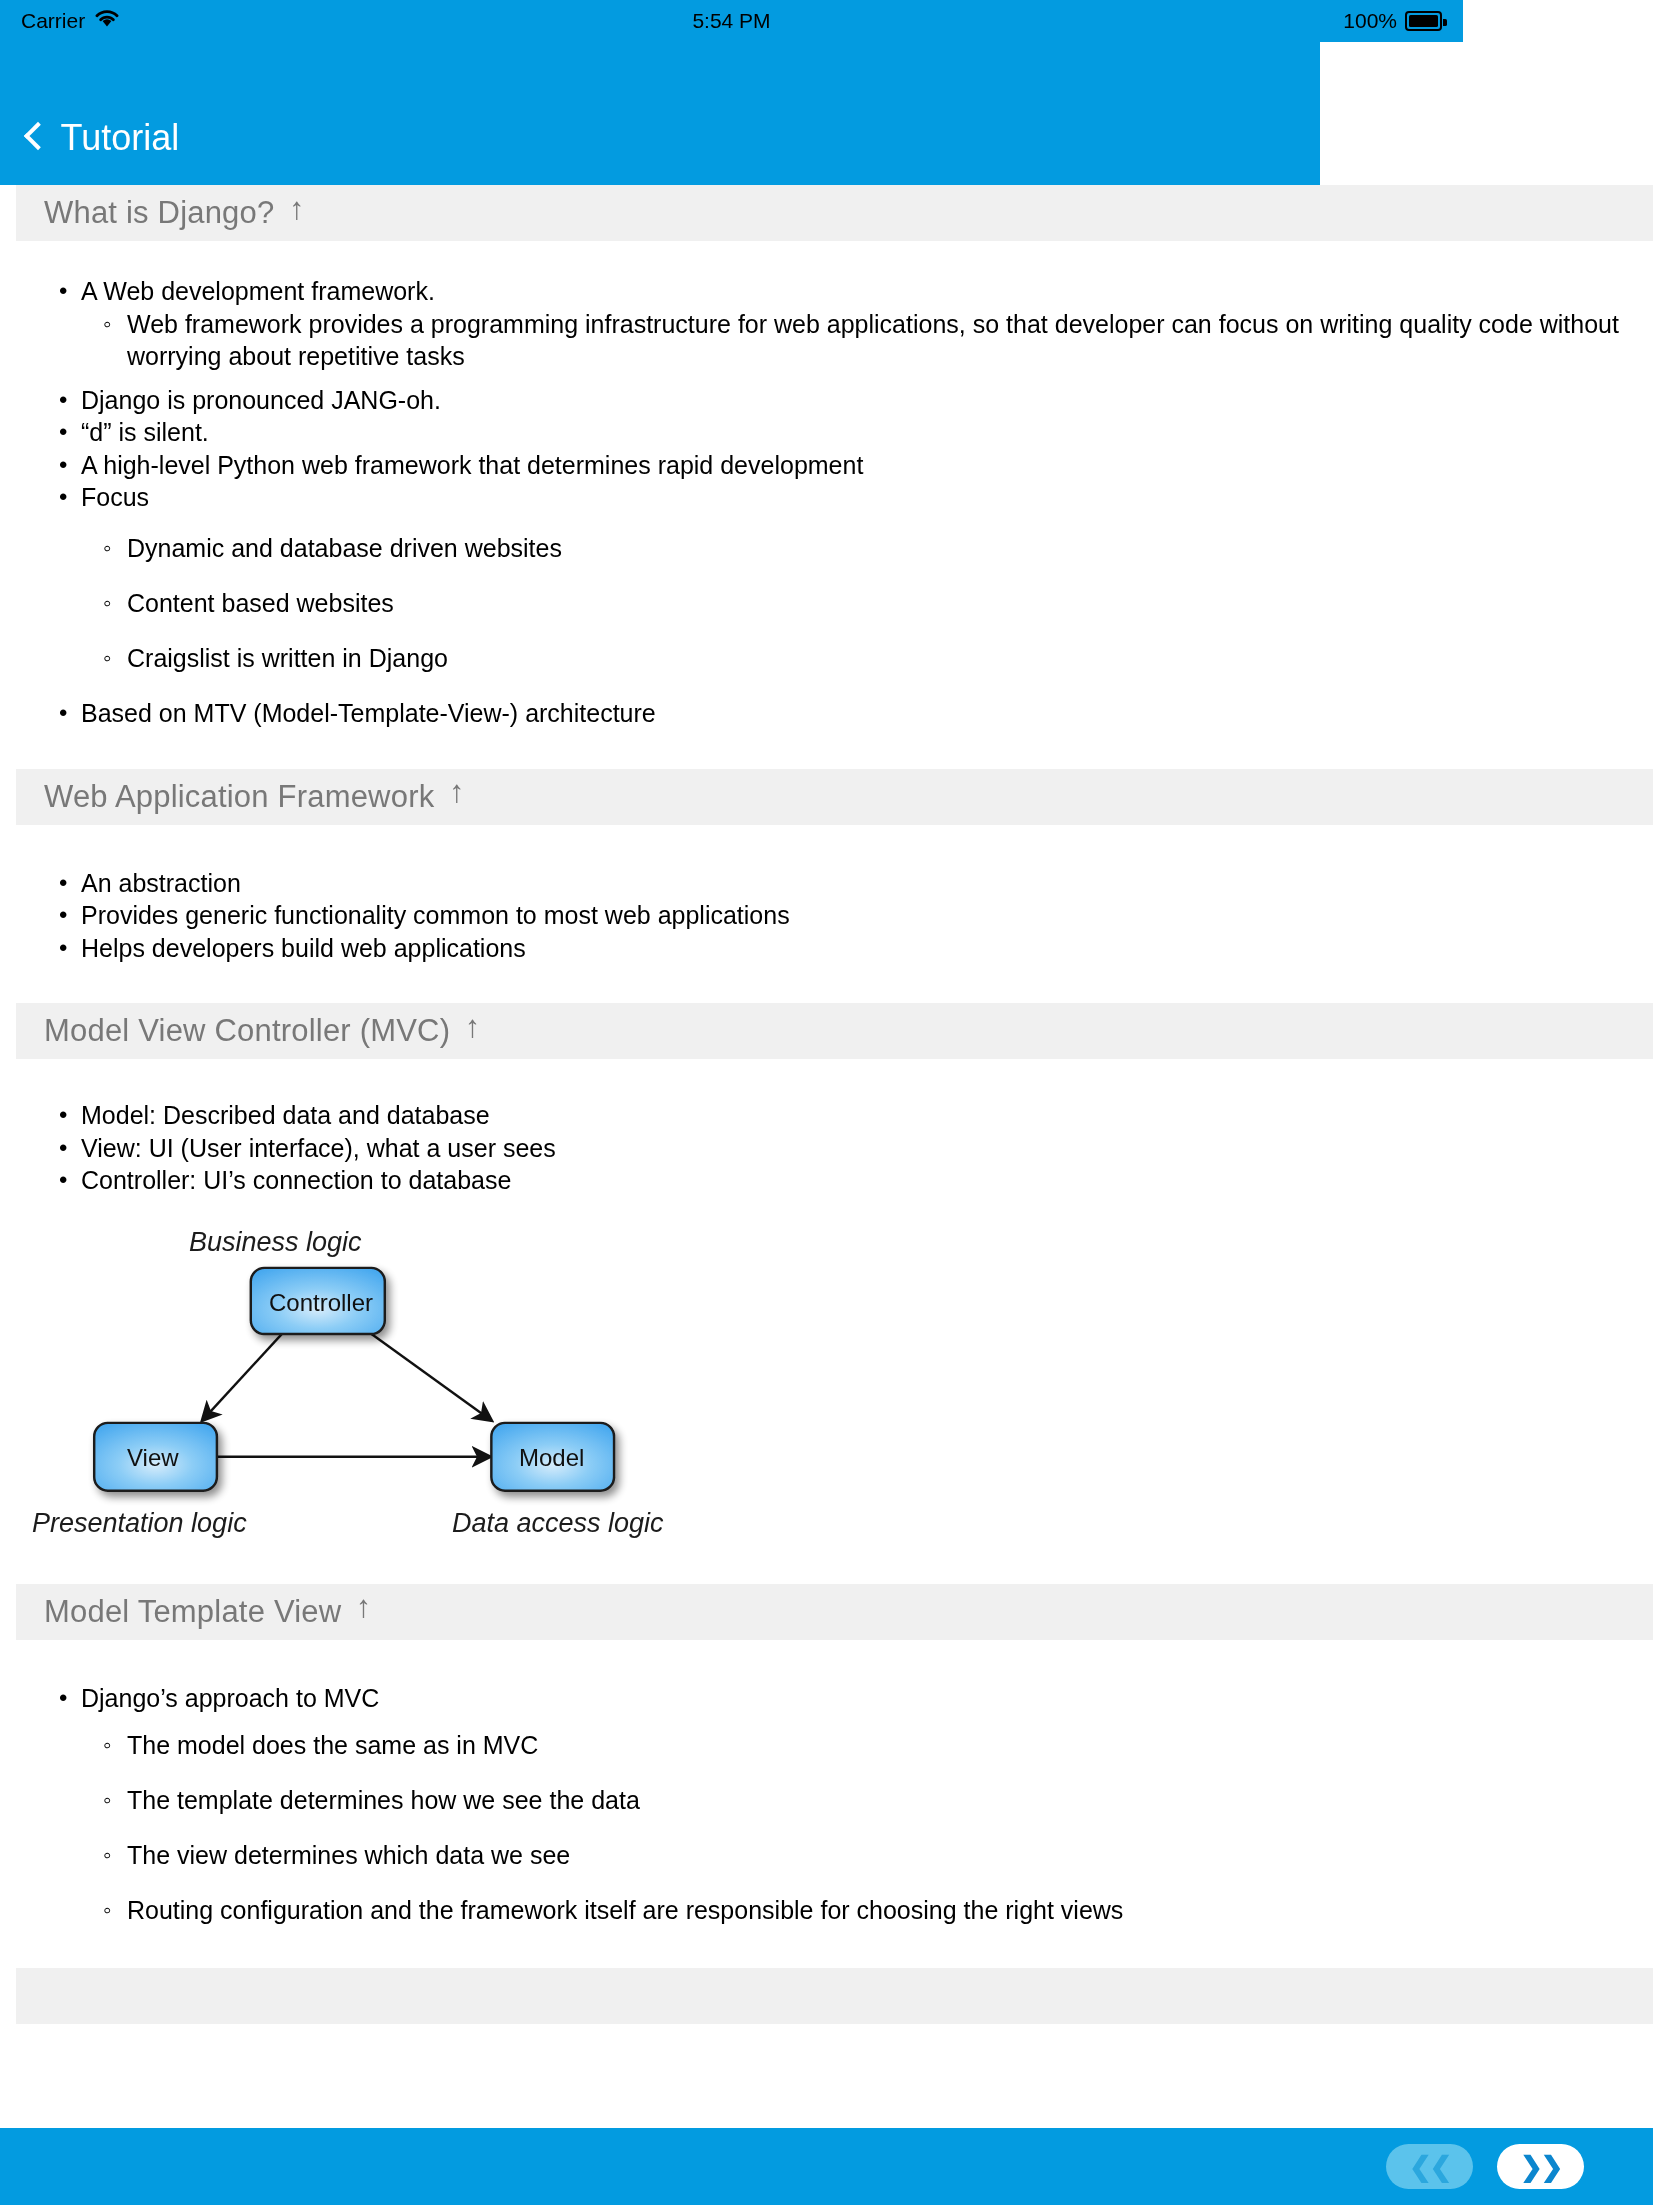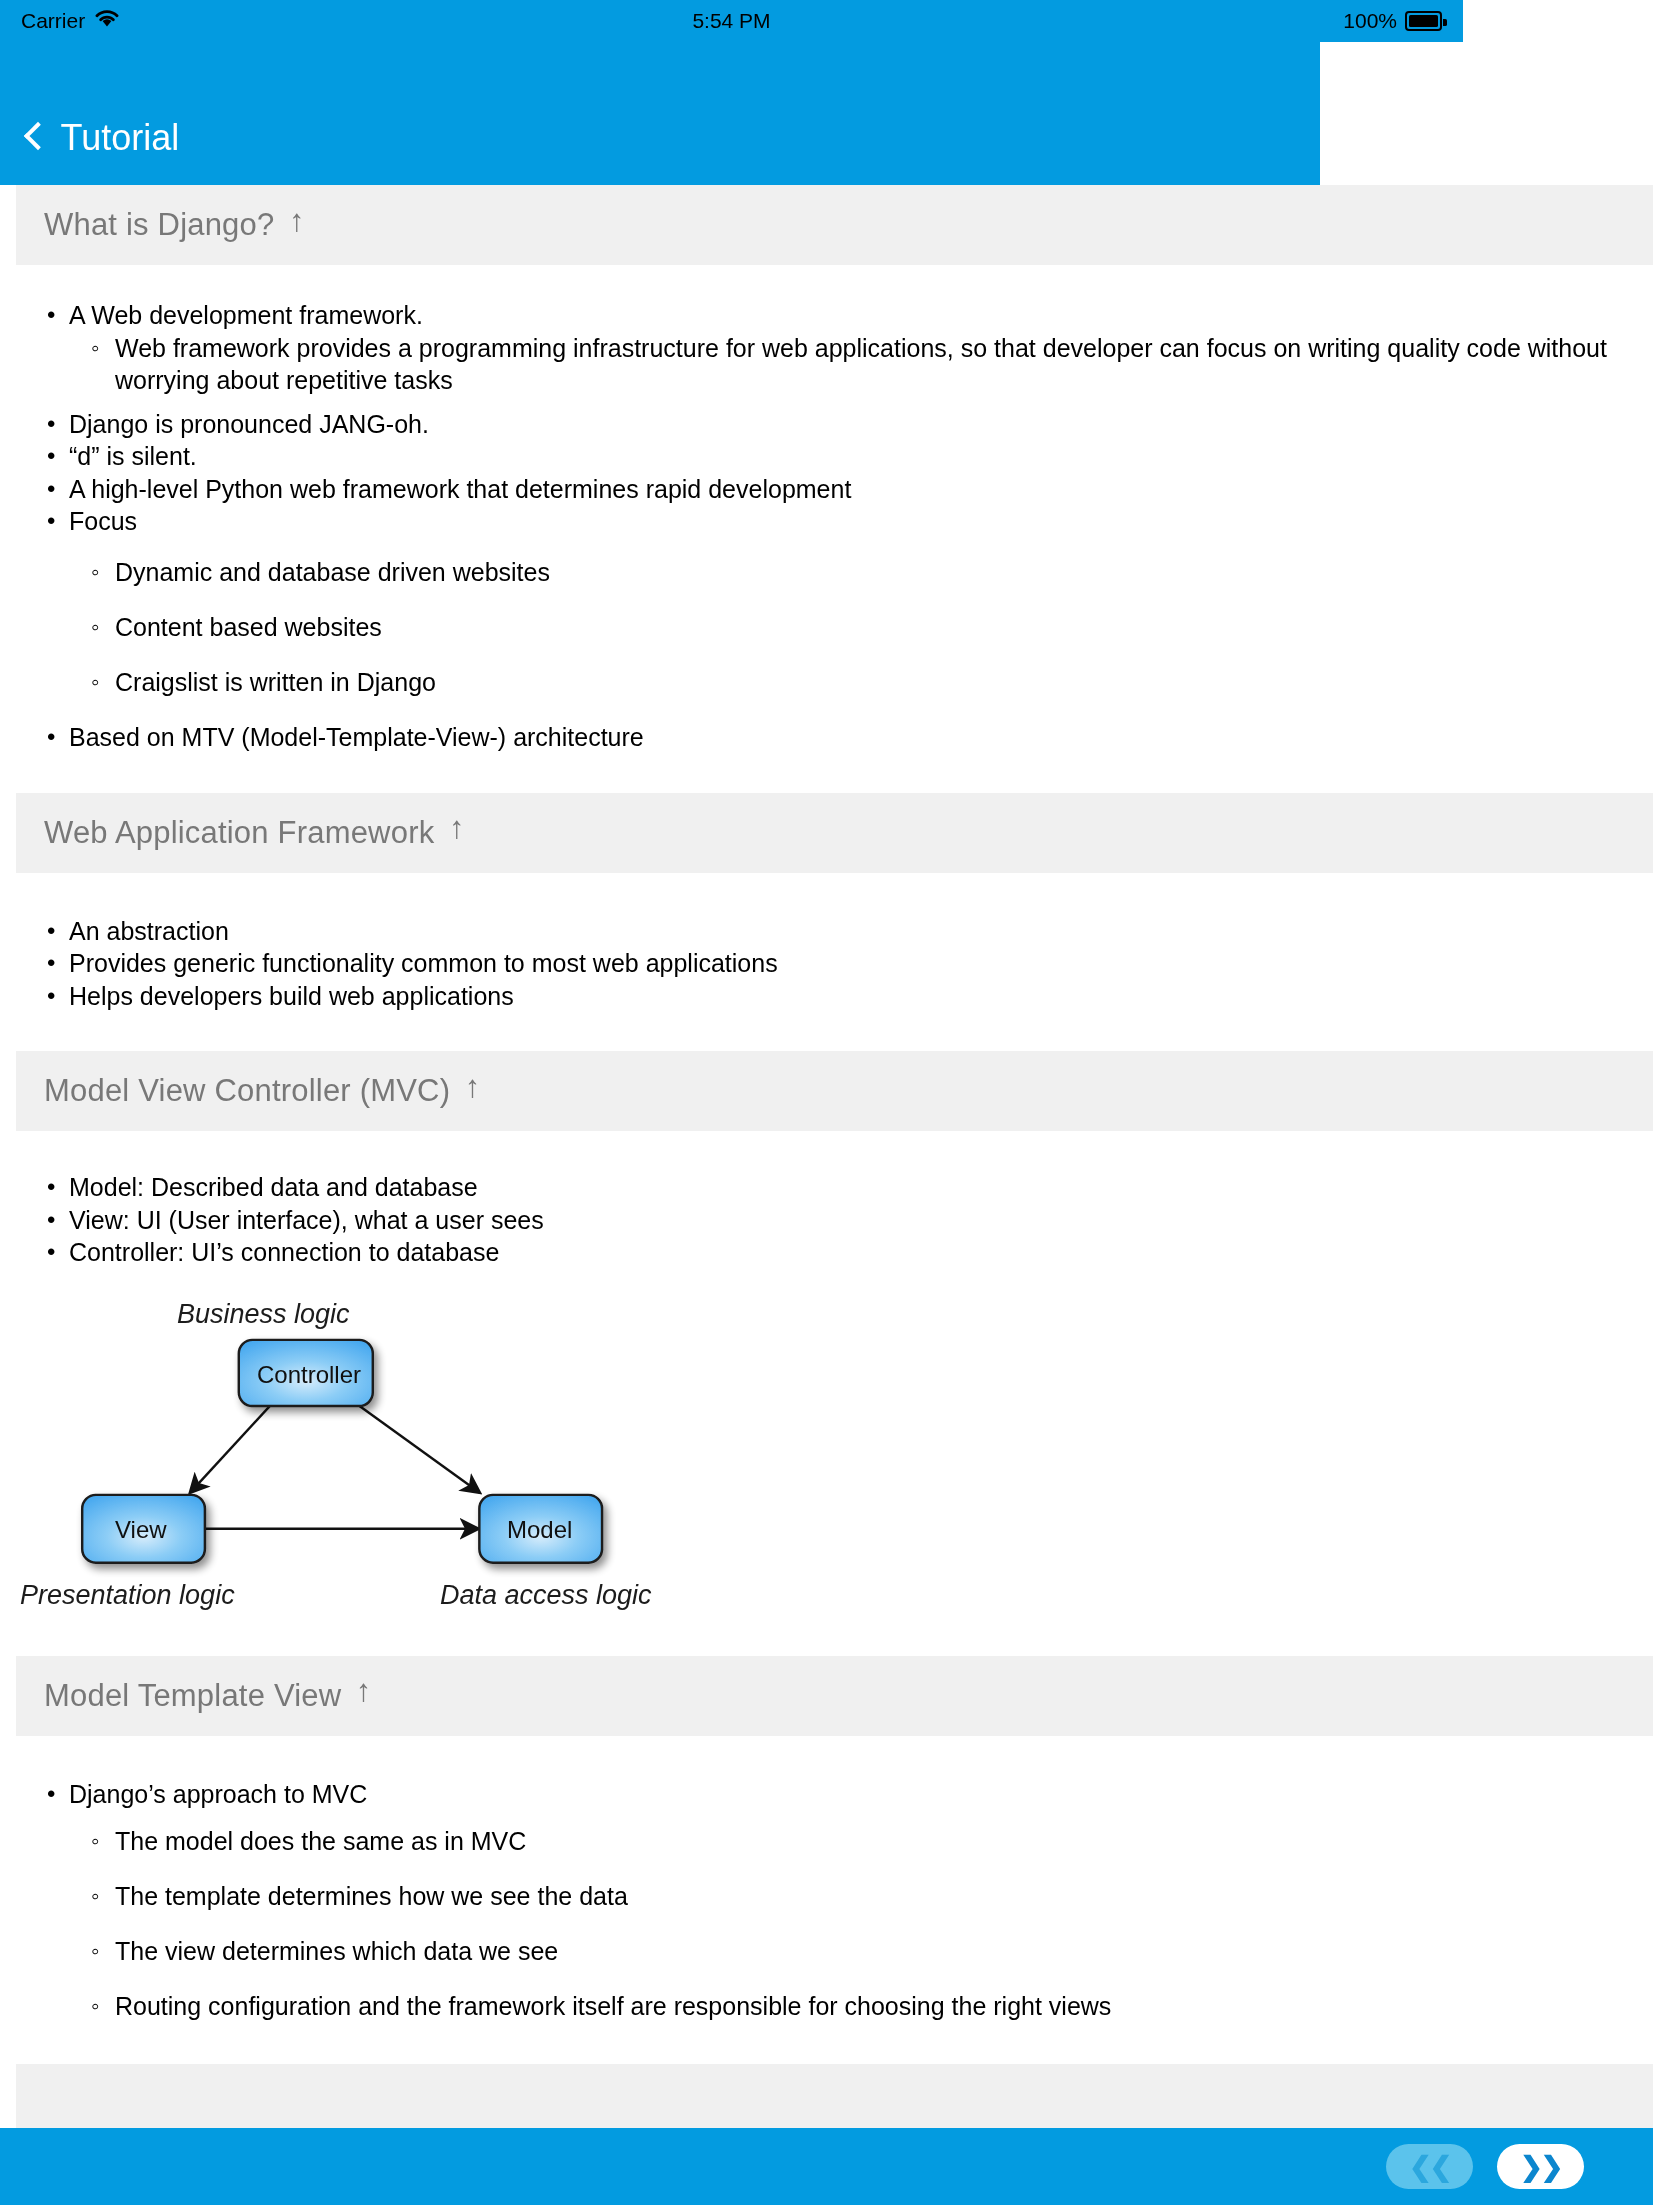--- a/index.html
+++ b/index.html
@@ -111,21 +111,21 @@
     top: 185px; left: 0;
     width: 1653px;
     height: 1944px;
     background: #ffffff;
     overflow: hidden;
   }
 
   .section-header {
     margin-left: 16px;
     background: #f0f0f0;
-    height: 80px;
+    height: 56px;
     display: flex;
     align-items: center;
     padding-left: 28px;
     box-sizing: border-box;
   }
   .section-header .sh-title {
     font-size: 31px;
     color: #787878;
     font-weight: normal;
     letter-spacing: 0.2px;
@@ -134,21 +134,21 @@
     font-size: 31px;
     color: #787878;
     margin-left: 14.5px;
     line-height: 1;
     position: relative;
     top: -4.8px;
     cursor: pointer;
   }
 
   .section-body {
-    padding: 0 32px 0 0;
+    padding: 0 32px 0 12px;
   }
 
   ul.l1 {
     list-style: none;
     margin: 0;
     padding: 0;
   }
   ul.l1 > li {
     position: relative;
     padding-left: 69px;

